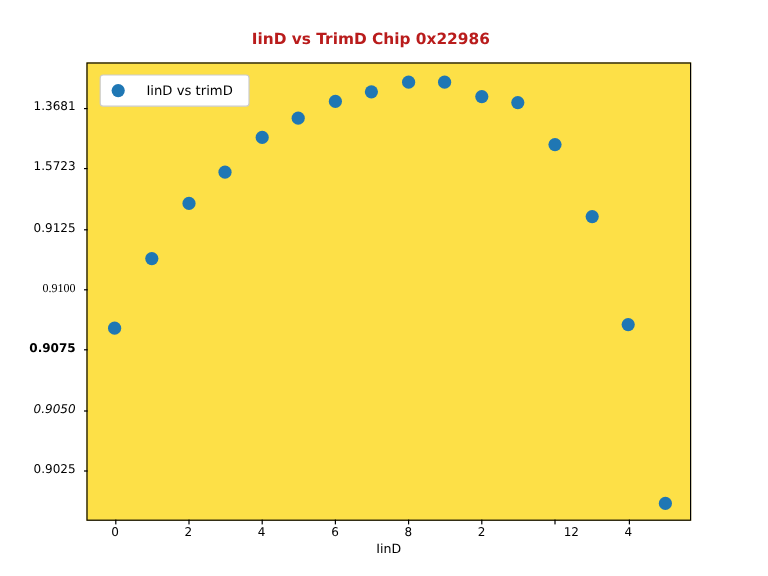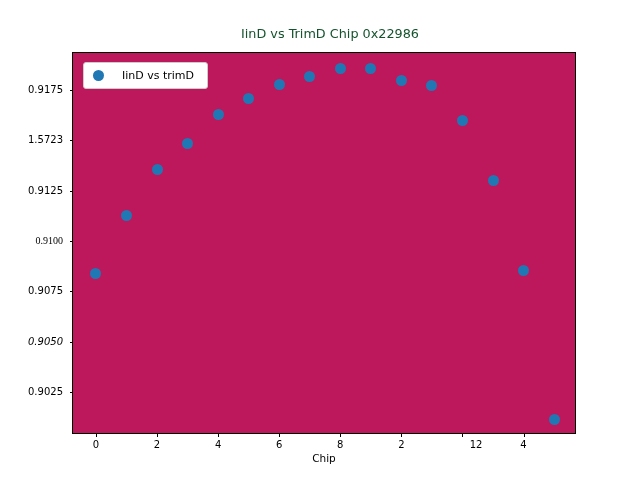--- a/index.html
+++ b/index.html
@@ -18,40 +18,41 @@
   #figure {
     position: relative;
     width: 640px;
     height: 480px;
     background: #ffffff;
   }
 
   
   #chart-title {
     position: absolute;
-    left: 78px;
+    left: 57px;
     top: 26px;
     width: 504px;
     text-align: center;
     font-size: 12.8px;
     line-height: 16px;
-    color: #14532d;
+    color: #b91c1c;
     white-space: nowrap;
+    font-weight: bold;
   }
 
   
   #axes {
     position: absolute;
     left: 72px;
     top: 52px;
     width: 504px;
     height: 382px;
     border: 1.1px solid #000000;
     box-sizing: border-box;
-    background: #be185d;
+    background: #fde047;
   }
 
   #plot-area {
     position: absolute;
     inset: 0;
     overflow: hidden;
   }
 
   
   .marker {
@@ -143,21 +144,21 @@
     padding-right: 4px;
   }
 </style>
 </head>
 <body>
 
 <div id="figure">
 
   <div id="chart-title">IinD vs TrimD Chip 0x22986</div>
 
-  <div id="xlabel">Chip</div>
+  <div id="xlabel">IinD</div>
 
   <div id="axes">
 
     <div id="plot-area">
 
     <div class="marker" style="left: 22.9091px; top: 220.756px; background: rgb(31, 119, 180);"></div>
         <div class="marker" style="left: 53.4545px; top: 162.249px; background: rgb(31, 119, 180);"></div>
         <div class="marker" style="left: 84px; top: 116.208px; background: rgb(31, 119, 180);"></div>
         <div class="marker" style="left: 114.545px; top: 90.0716px; background: rgb(31, 119, 180);"></div>
         <div class="marker" style="left: 145.091px; top: 61.7232px; background: rgb(31, 119, 180);"></div>
@@ -193,23 +194,23 @@
       <div class="ticklabel-x" style="left: 328.364px;">2</div>
       <div class="tick-x" style="left: 389.455px;"></div>
       <div class="ticklabel-x" style="left: 389.455px; text-align: right;">12</div>
       <div class="tick-x" style="left: 450.545px;"></div>
       <div class="ticklabel-x" style="left: 450.545px;">4</div>
       <div class="tick-y" style="top: 338.774px;"></div>
       <div class="ticklabel-y" style="top: 338.774px;">0.9025</div>
       <div class="tick-y" style="top: 288.511px;"></div>
       <div class="ticklabel-y" style="top: 288.511px; font-style: italic;">0.9050</div>
       <div class="tick-y" style="top: 238.247px;"></div>
-      <div class="ticklabel-y" style="top: 238.247px;">0.9075</div>
+      <div class="ticklabel-y" style="top: 238.247px; font-weight: bold;">0.9075</div>
       <div class="tick-y" style="top: 187.984px;"></div>
       <div class="ticklabel-y" style="top: 187.984px; font-family: Liberation Serif, serif;">0.9100</div>
       <div class="tick-y" style="top: 137.721px;"></div>
       <div class="ticklabel-y" style="top: 137.721px;">0.9125</div>
       <div class="tick-y" style="top: 87.4579px;"></div>
       <div class="ticklabel-y" style="top: 87.4579px;">1.5723</div>
       <div class="tick-y" style="top: 37.1947px;"></div>
-      <div class="ticklabel-y" style="top: 37.1947px;">0.9175</div>
+      <div class="ticklabel-y" style="top: 37.1947px;">1.3681</div>
     </div>
 </div>
 
 </body></html>

